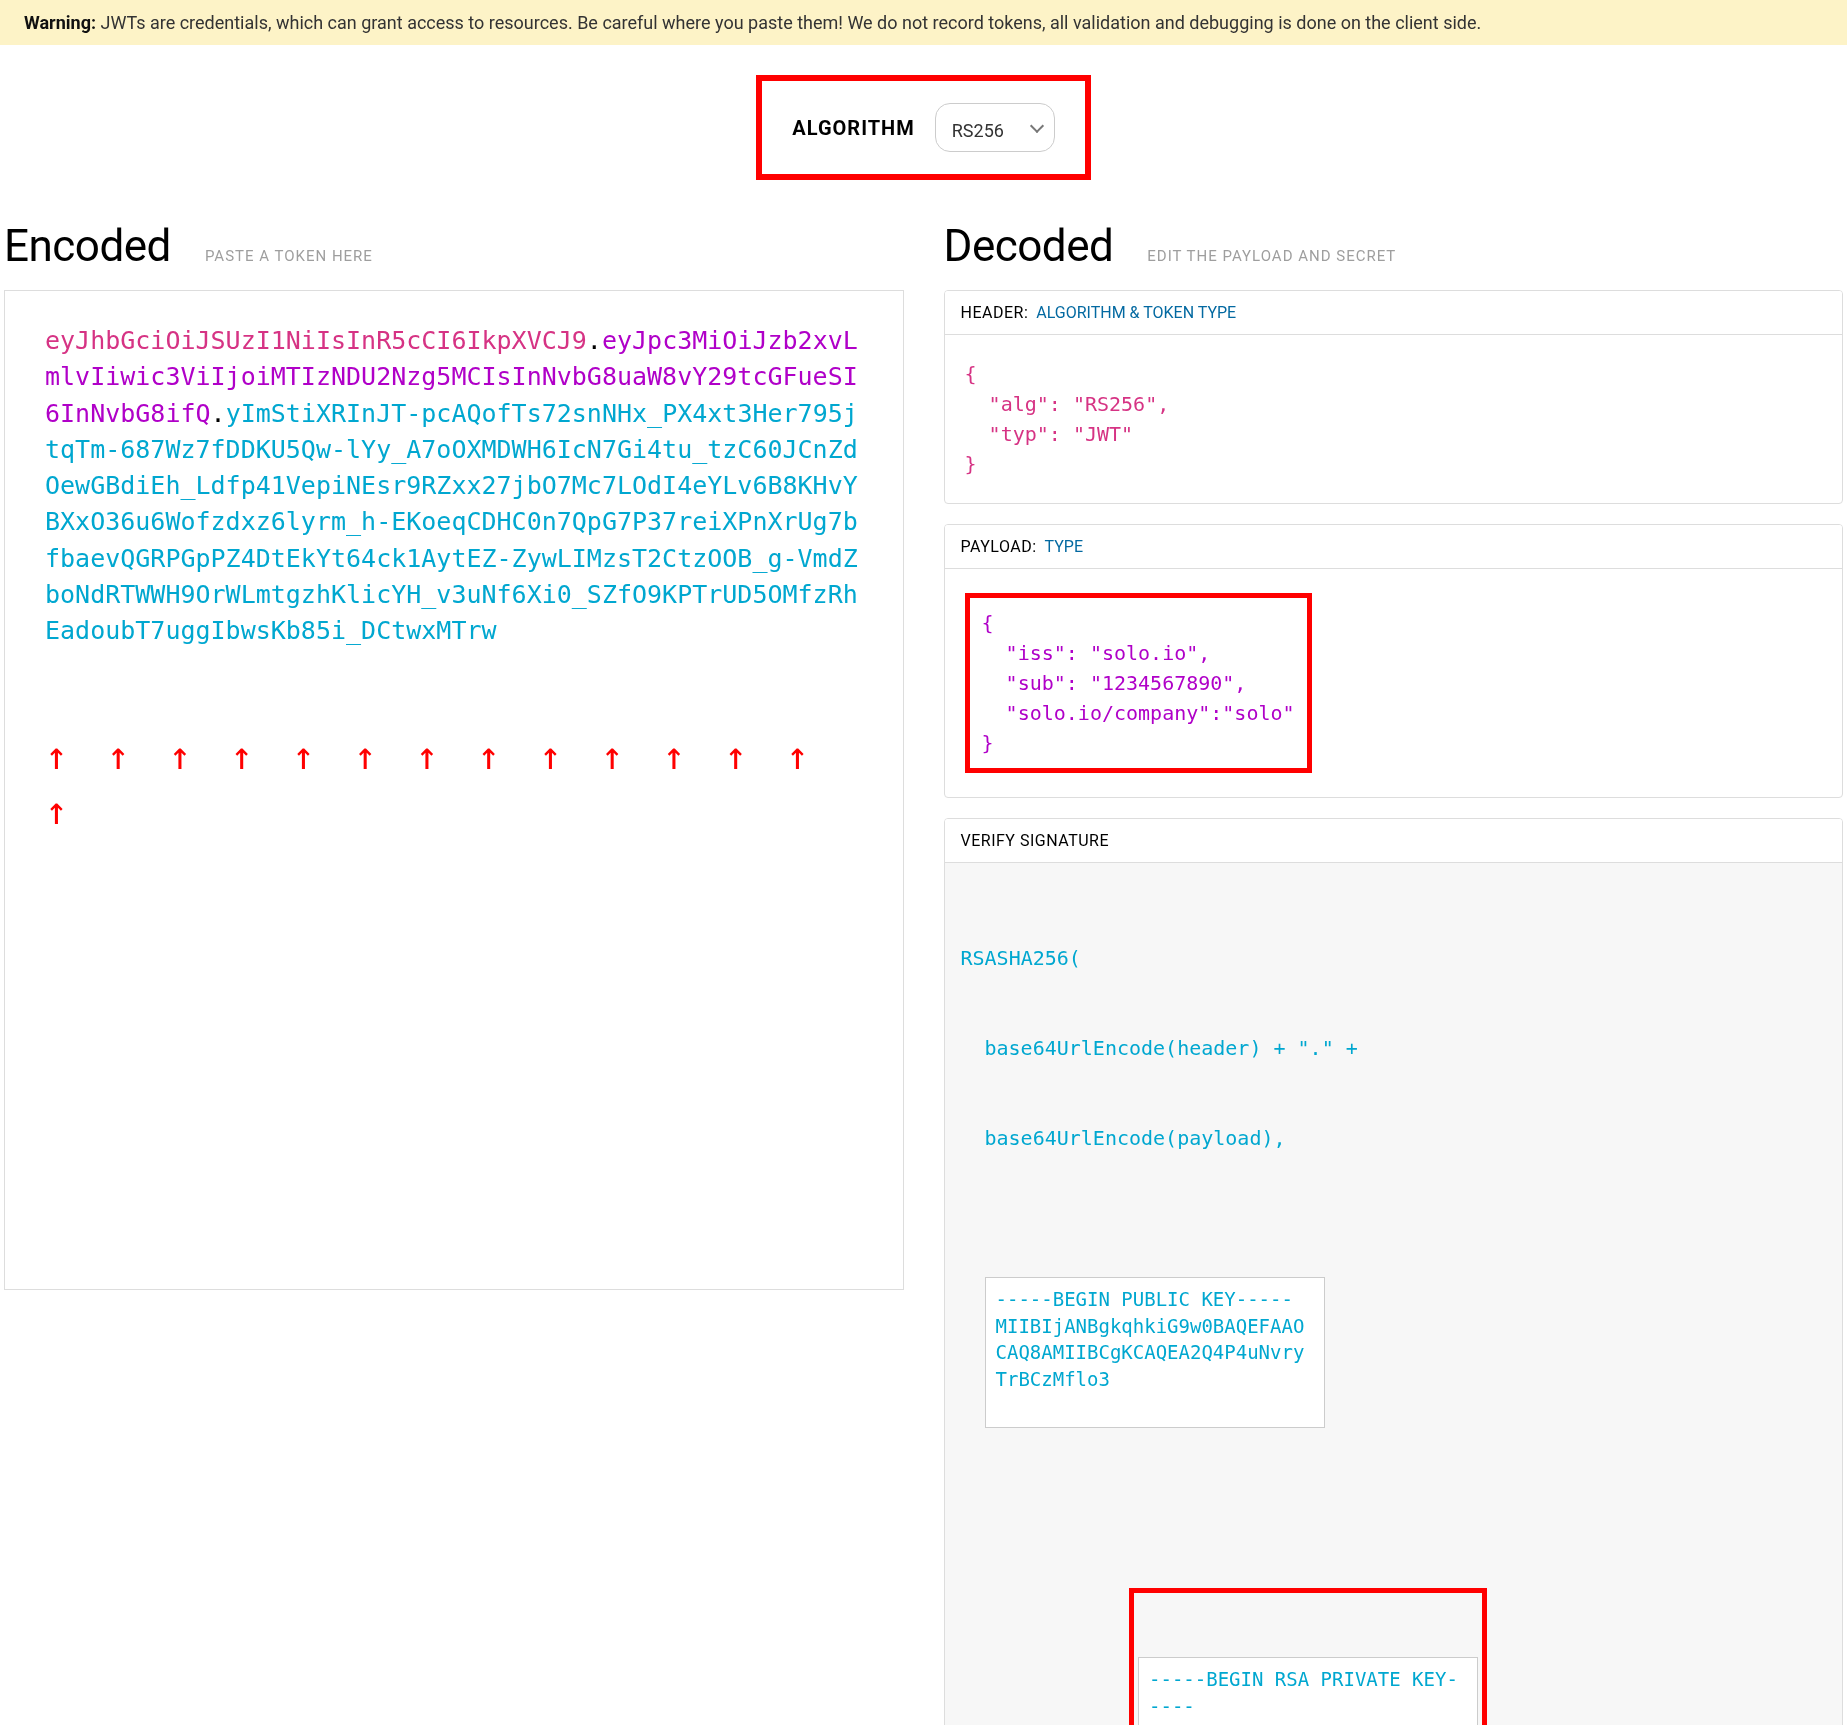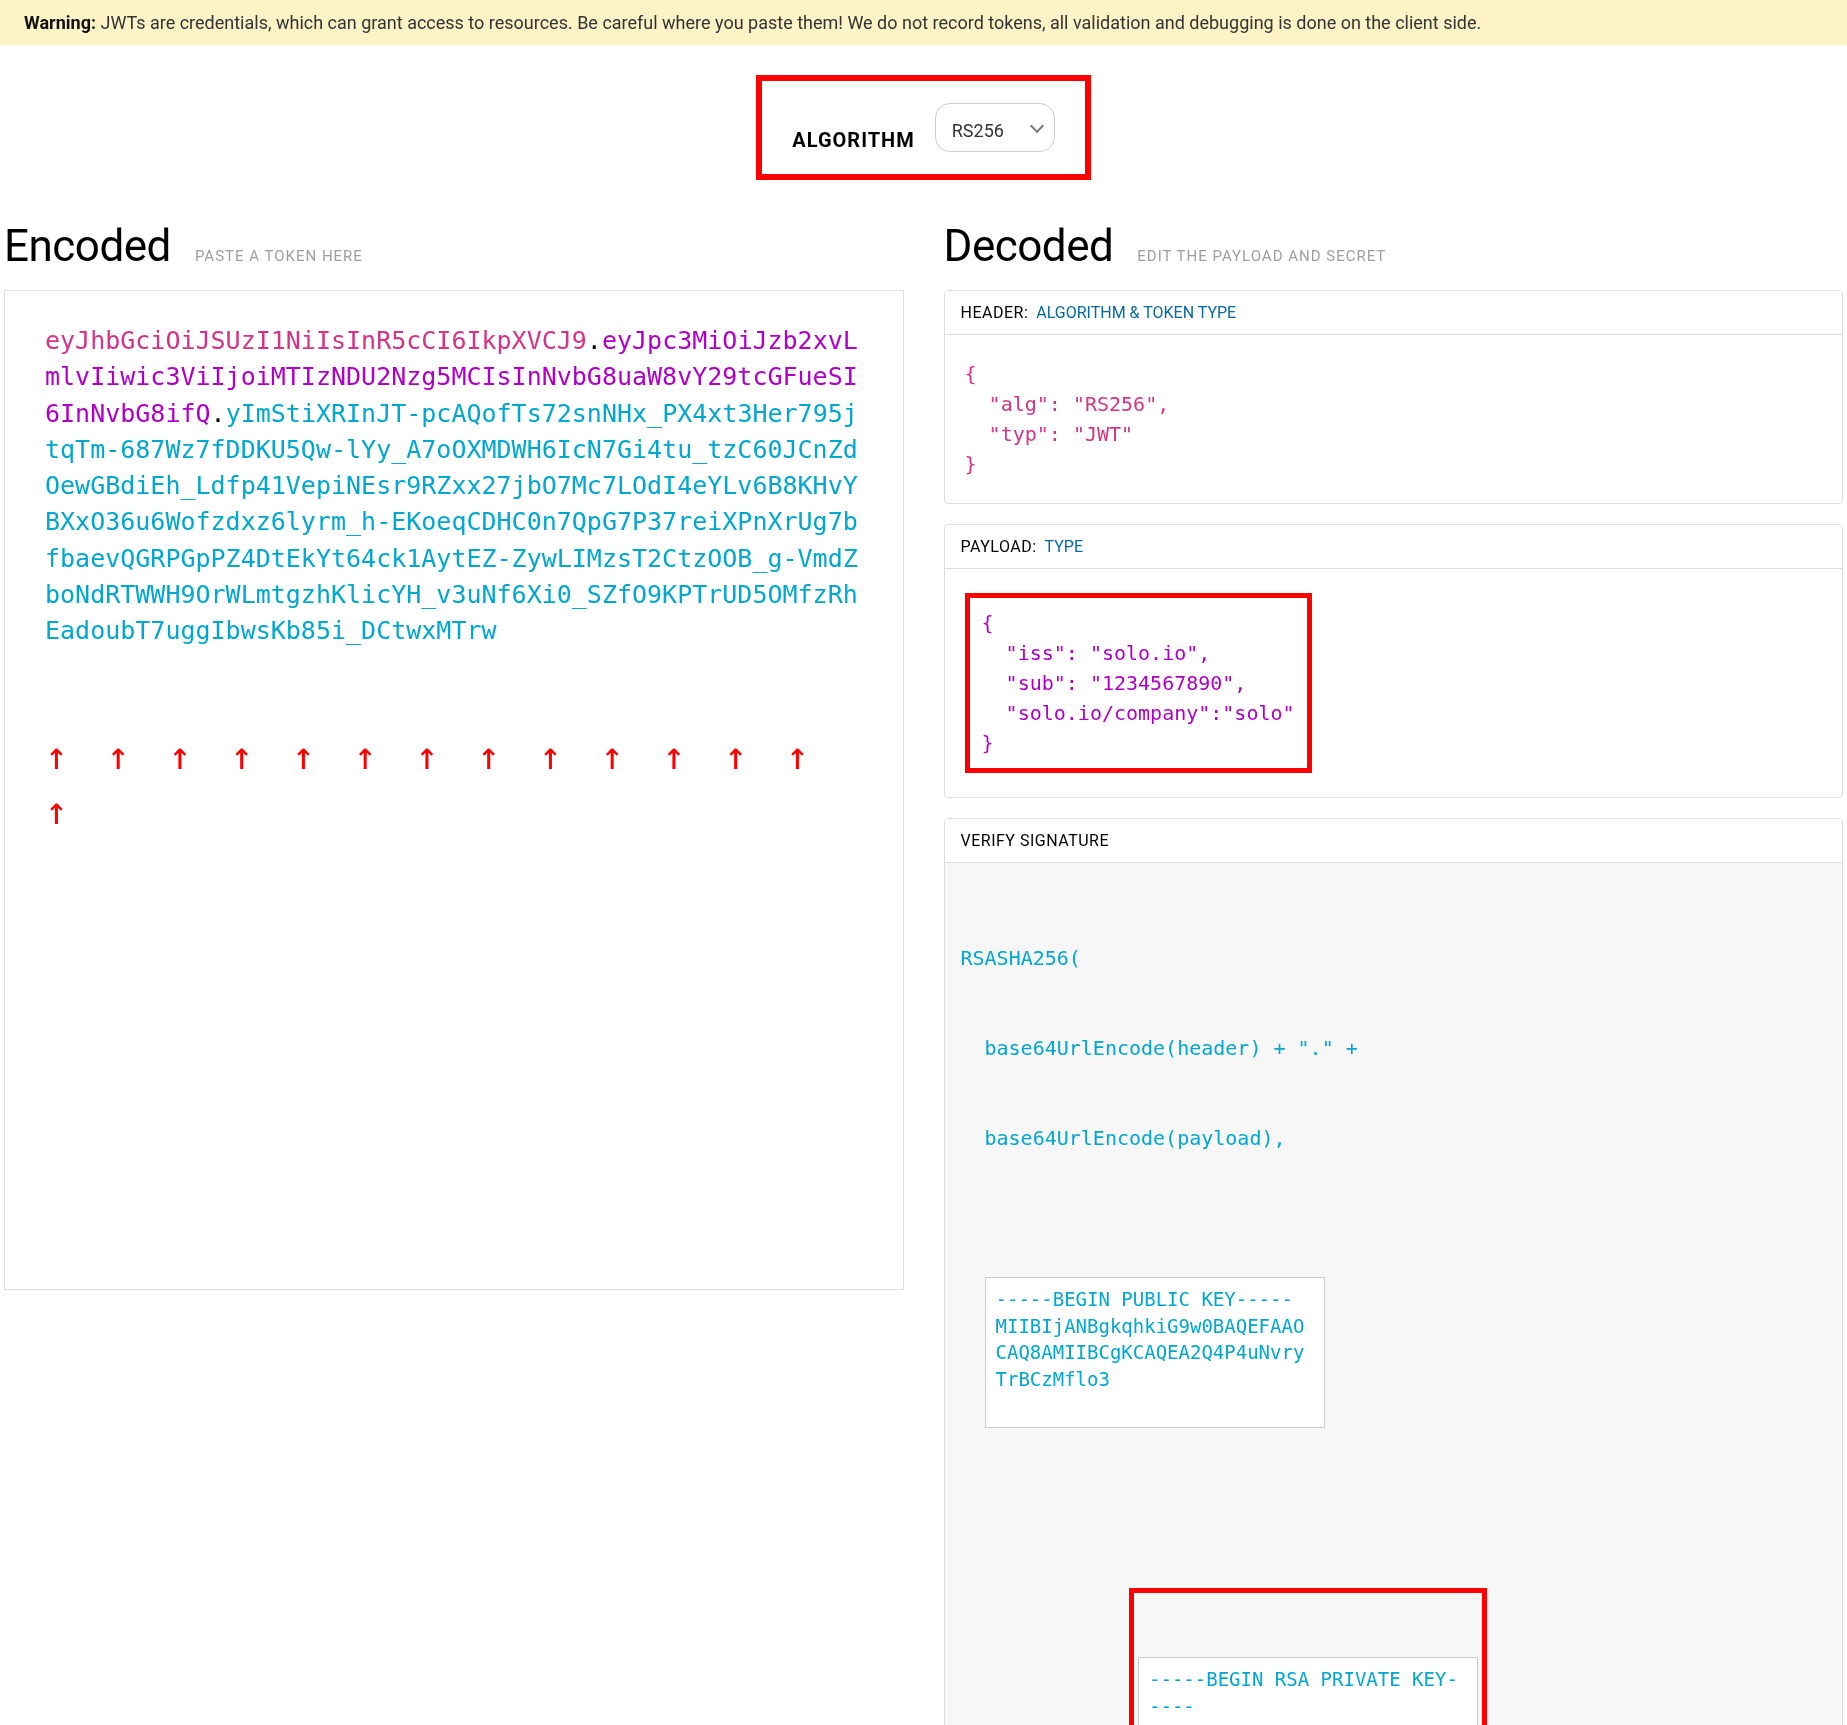--- a/index.html
+++ b/index.html
@@ -20,21 +20,21 @@
   .algo-row {
     display: flex;
     justify-content: center;
     margin-top: 30px;
     margin-bottom: 40px;
   }
   .algo-box {
     border: 6px solid #ff0000;
     padding: 22px 30px;
     display: flex;
-    align-items: flex-end;
+    align-items: center;
     gap: 20px;
   }
   .algo-label {
     font-weight: 700;
     letter-spacing: 1px;
     font-size: 20px;
   }
   .algo-select {
     border: 1px solid #ccc;
     border-radius: 15px;
@@ -57,21 +57,21 @@
   }
   .columns {
     display: flex;
     gap: 40px;
     padding: 0 4px;
   }
   .col { flex: 1; min-width: 0; }
   .col-title-row {
     display: flex;
     align-items: baseline;
-    gap: 24px;
+    gap: 34px;
     margin-bottom: 18px;
   }
   .col-title {
     font-size: 44px;
     font-weight: 400;
     letter-spacing: -0.5px;
   }
   .col-sub {
     font-size: 15px;
     letter-spacing: 1px;

